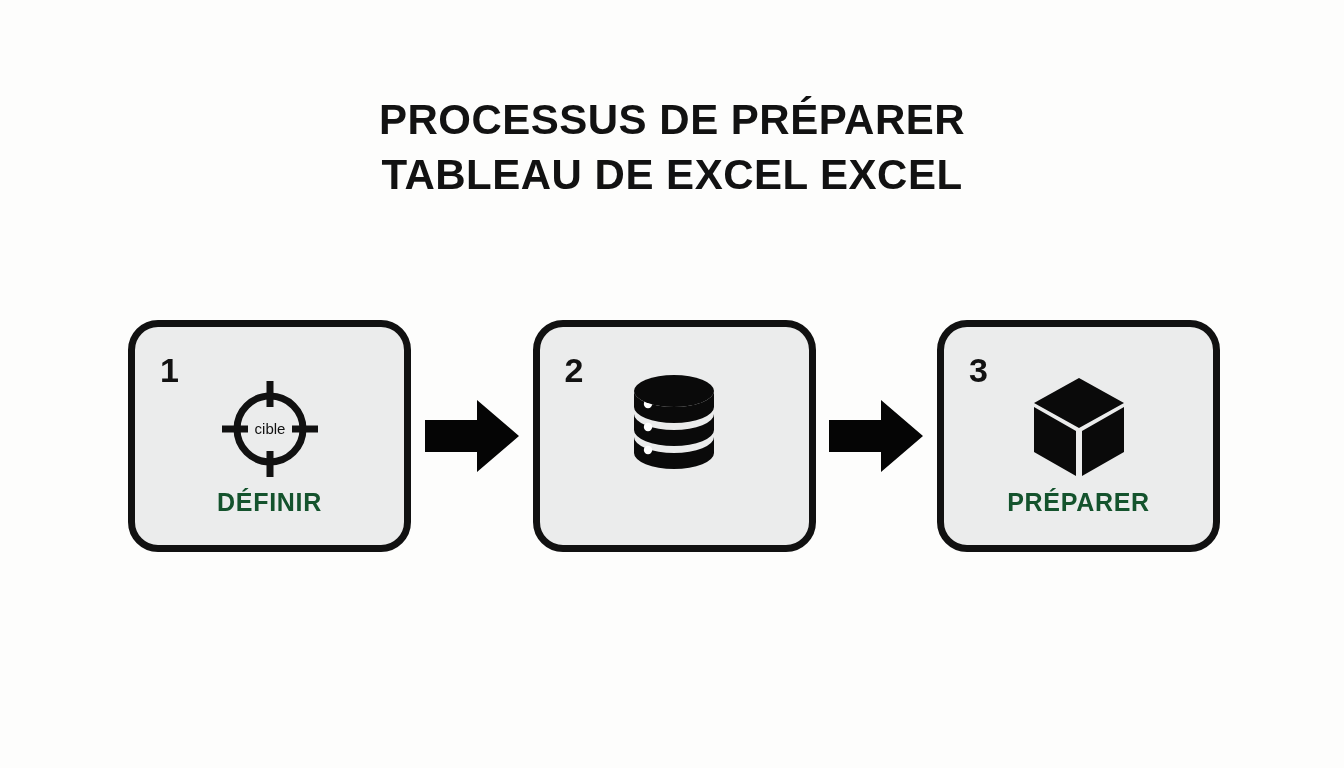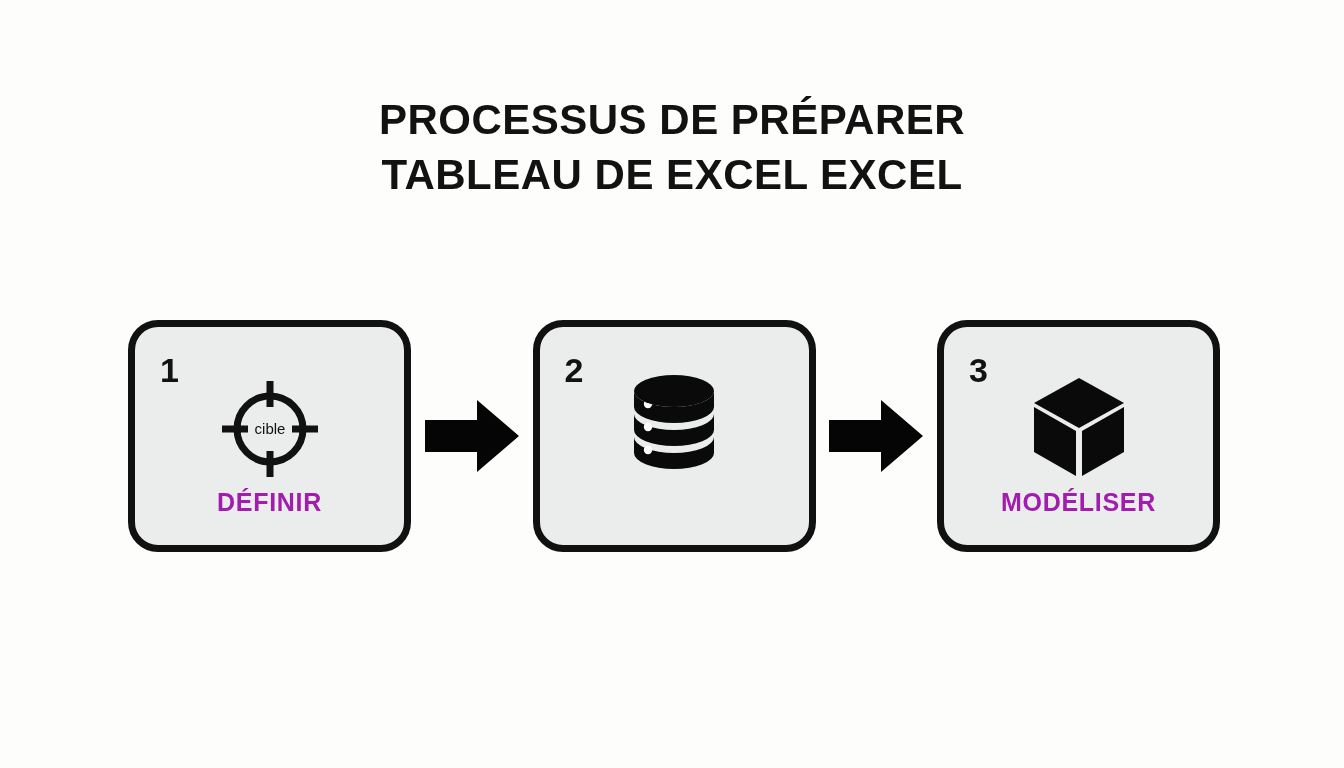--- a/index.html
+++ b/index.html
@@ -81,21 +81,21 @@
 
   .step-label {
     position: absolute;
     bottom: 28px;
     left: 0;
     width: 100%;
     text-align: center;
     font-size: 25px;
     font-weight: 700;
     letter-spacing: 0.7px;
-    color: #a21caf;
+    color: #14532d;
     white-space: nowrap;
   }
 
   
   .flow-arrow {
     flex: 0 0 auto;
     width: 100px;
     height: 86px;
     display: flex;
     align-items: center;
@@ -172,16 +172,16 @@
     <div class="step-icon">
       <svg class="icon-svg" width="100" height="104" viewBox="0 0 100 104" aria-hidden="true">
 
         <polygon points="50,3 95,28 50,53 5,28" fill="#0a0a0a"></polygon>
 
         <polygon points="5,32 47,56 47,101 5,77" fill="#0a0a0a"></polygon>
 
         <polygon points="95,32 95,77 53,101 53,56" fill="#0a0a0a"></polygon>
       </svg>
     </div>
-    <div class="step-label">MODÉLISER</div>
+    <div class="step-label">PRÉPARER</div>
   </div>
 
 </div>
 
 </body></html>

